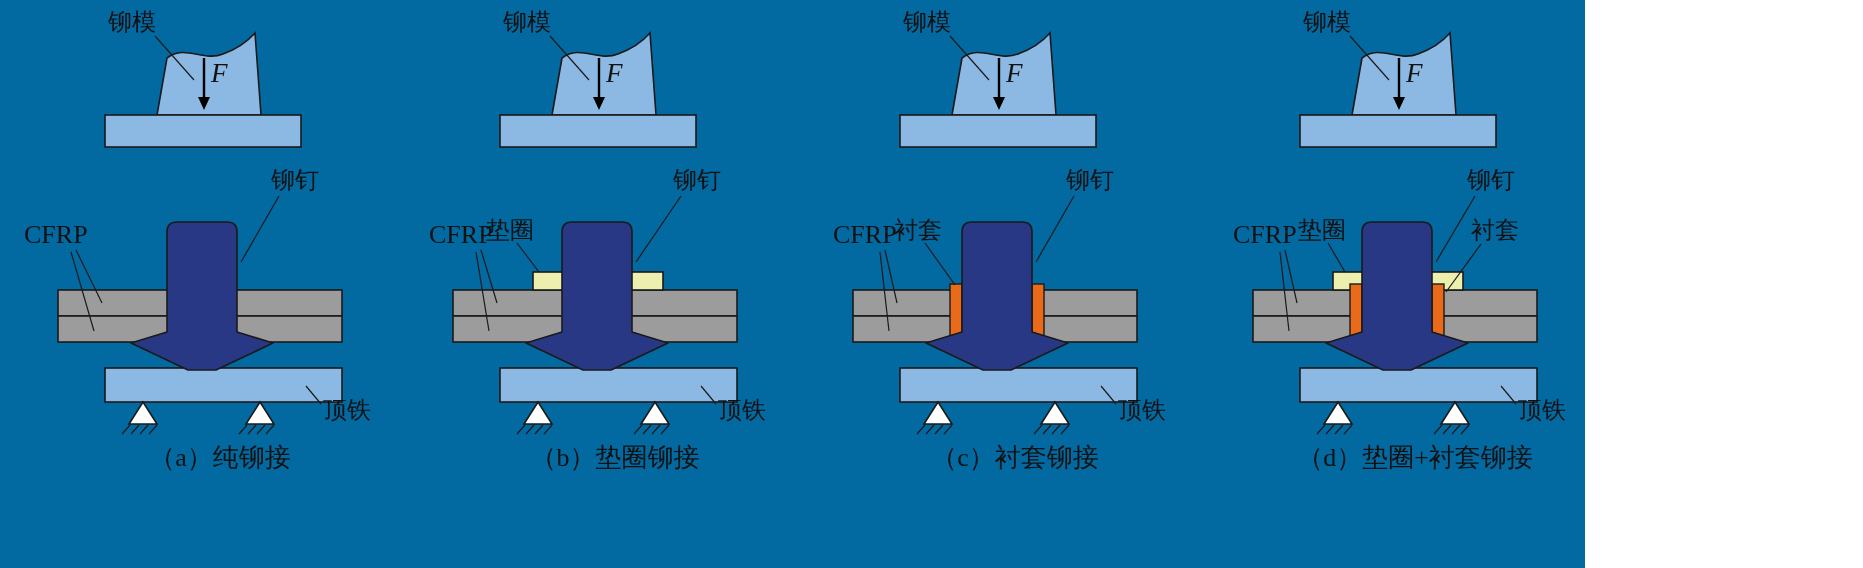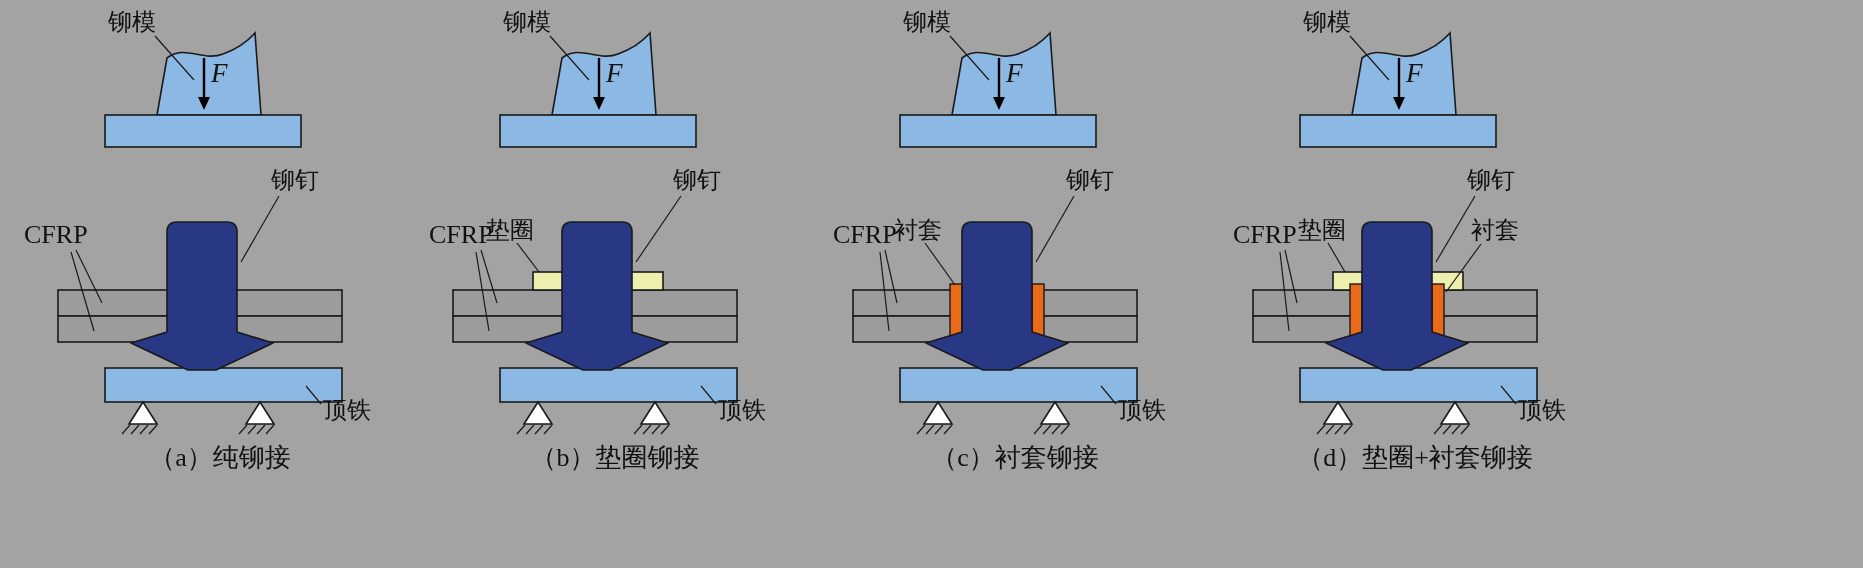--- a/index.html
+++ b/index.html
@@ -1,16 +1,16 @@
 <!DOCTYPE html>
 <html style="--die_blue: #8CB9E4; --rivet_navy: #293884; --plate_gray: #9C9C9C; --washer_yellow: #EDEFAE; --bushing_orange: #E96A18; --outline: #1A1A1A;"><head>
 <meta charset="utf-8">
 <style>
   html,body{margin:0;padding:0;background:#fff;}
-  .stage{width:1863px;height:568px;background:#a3a3a3;position:relative;overflow:hidden;}
+  .stage{width:1585px;height:568px;background:#0369a1;position:relative;overflow:hidden;}
   svg{display:block;}
   text{font-family:"Liberation Serif","DejaVu Serif",serif;fill:#111;}
   .lbl{font-size:24px;}
   .latin{font-size:26px;}
   .force{font-size:27px;font-style:italic;}
   .cap{font-size:26px;}
   .mid{text-anchor:middle;}
   .blue{fill:var(--die_blue,#8CB9E4);stroke:var(--outline,#1A1A1A);stroke-width:1.6;}
   .gray{fill:var(--plate_gray,#9C9C9C);stroke:var(--outline,#1A1A1A);stroke-width:1.6;}
   .navy{fill:var(--rivet_navy,#293884);stroke:var(--outline,#1A1A1A);stroke-width:1.6;stroke-linejoin:round;}

